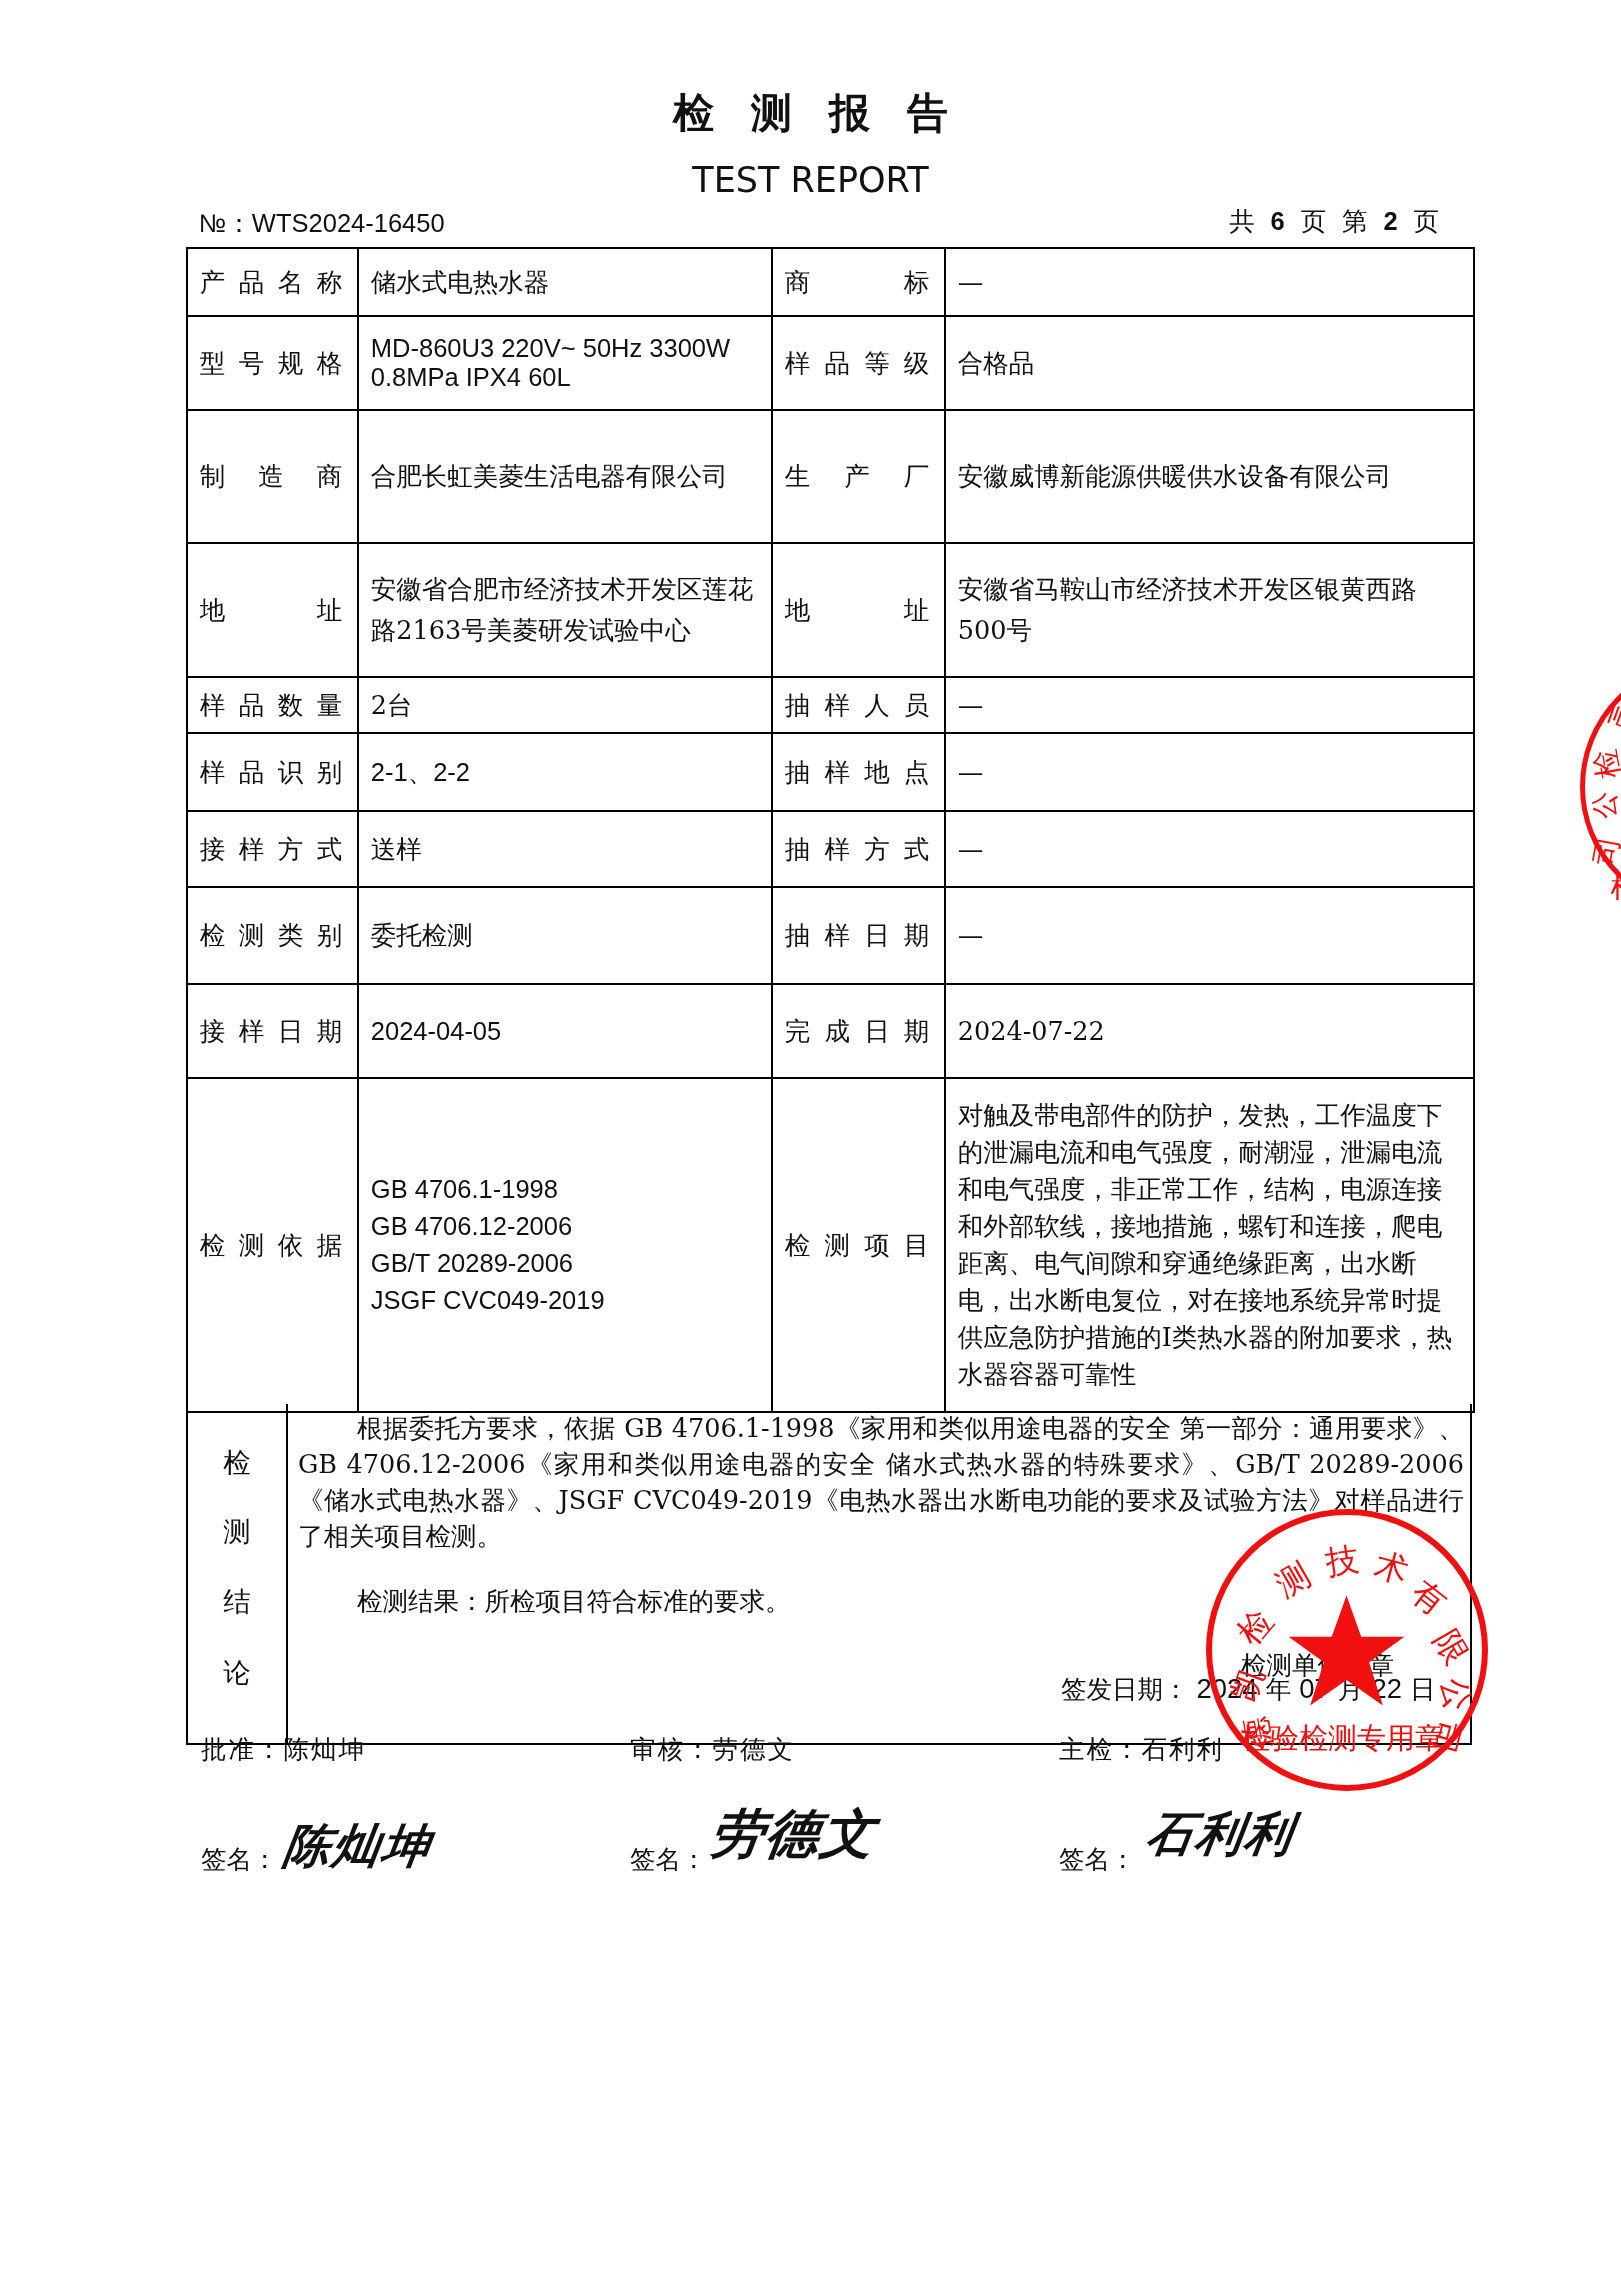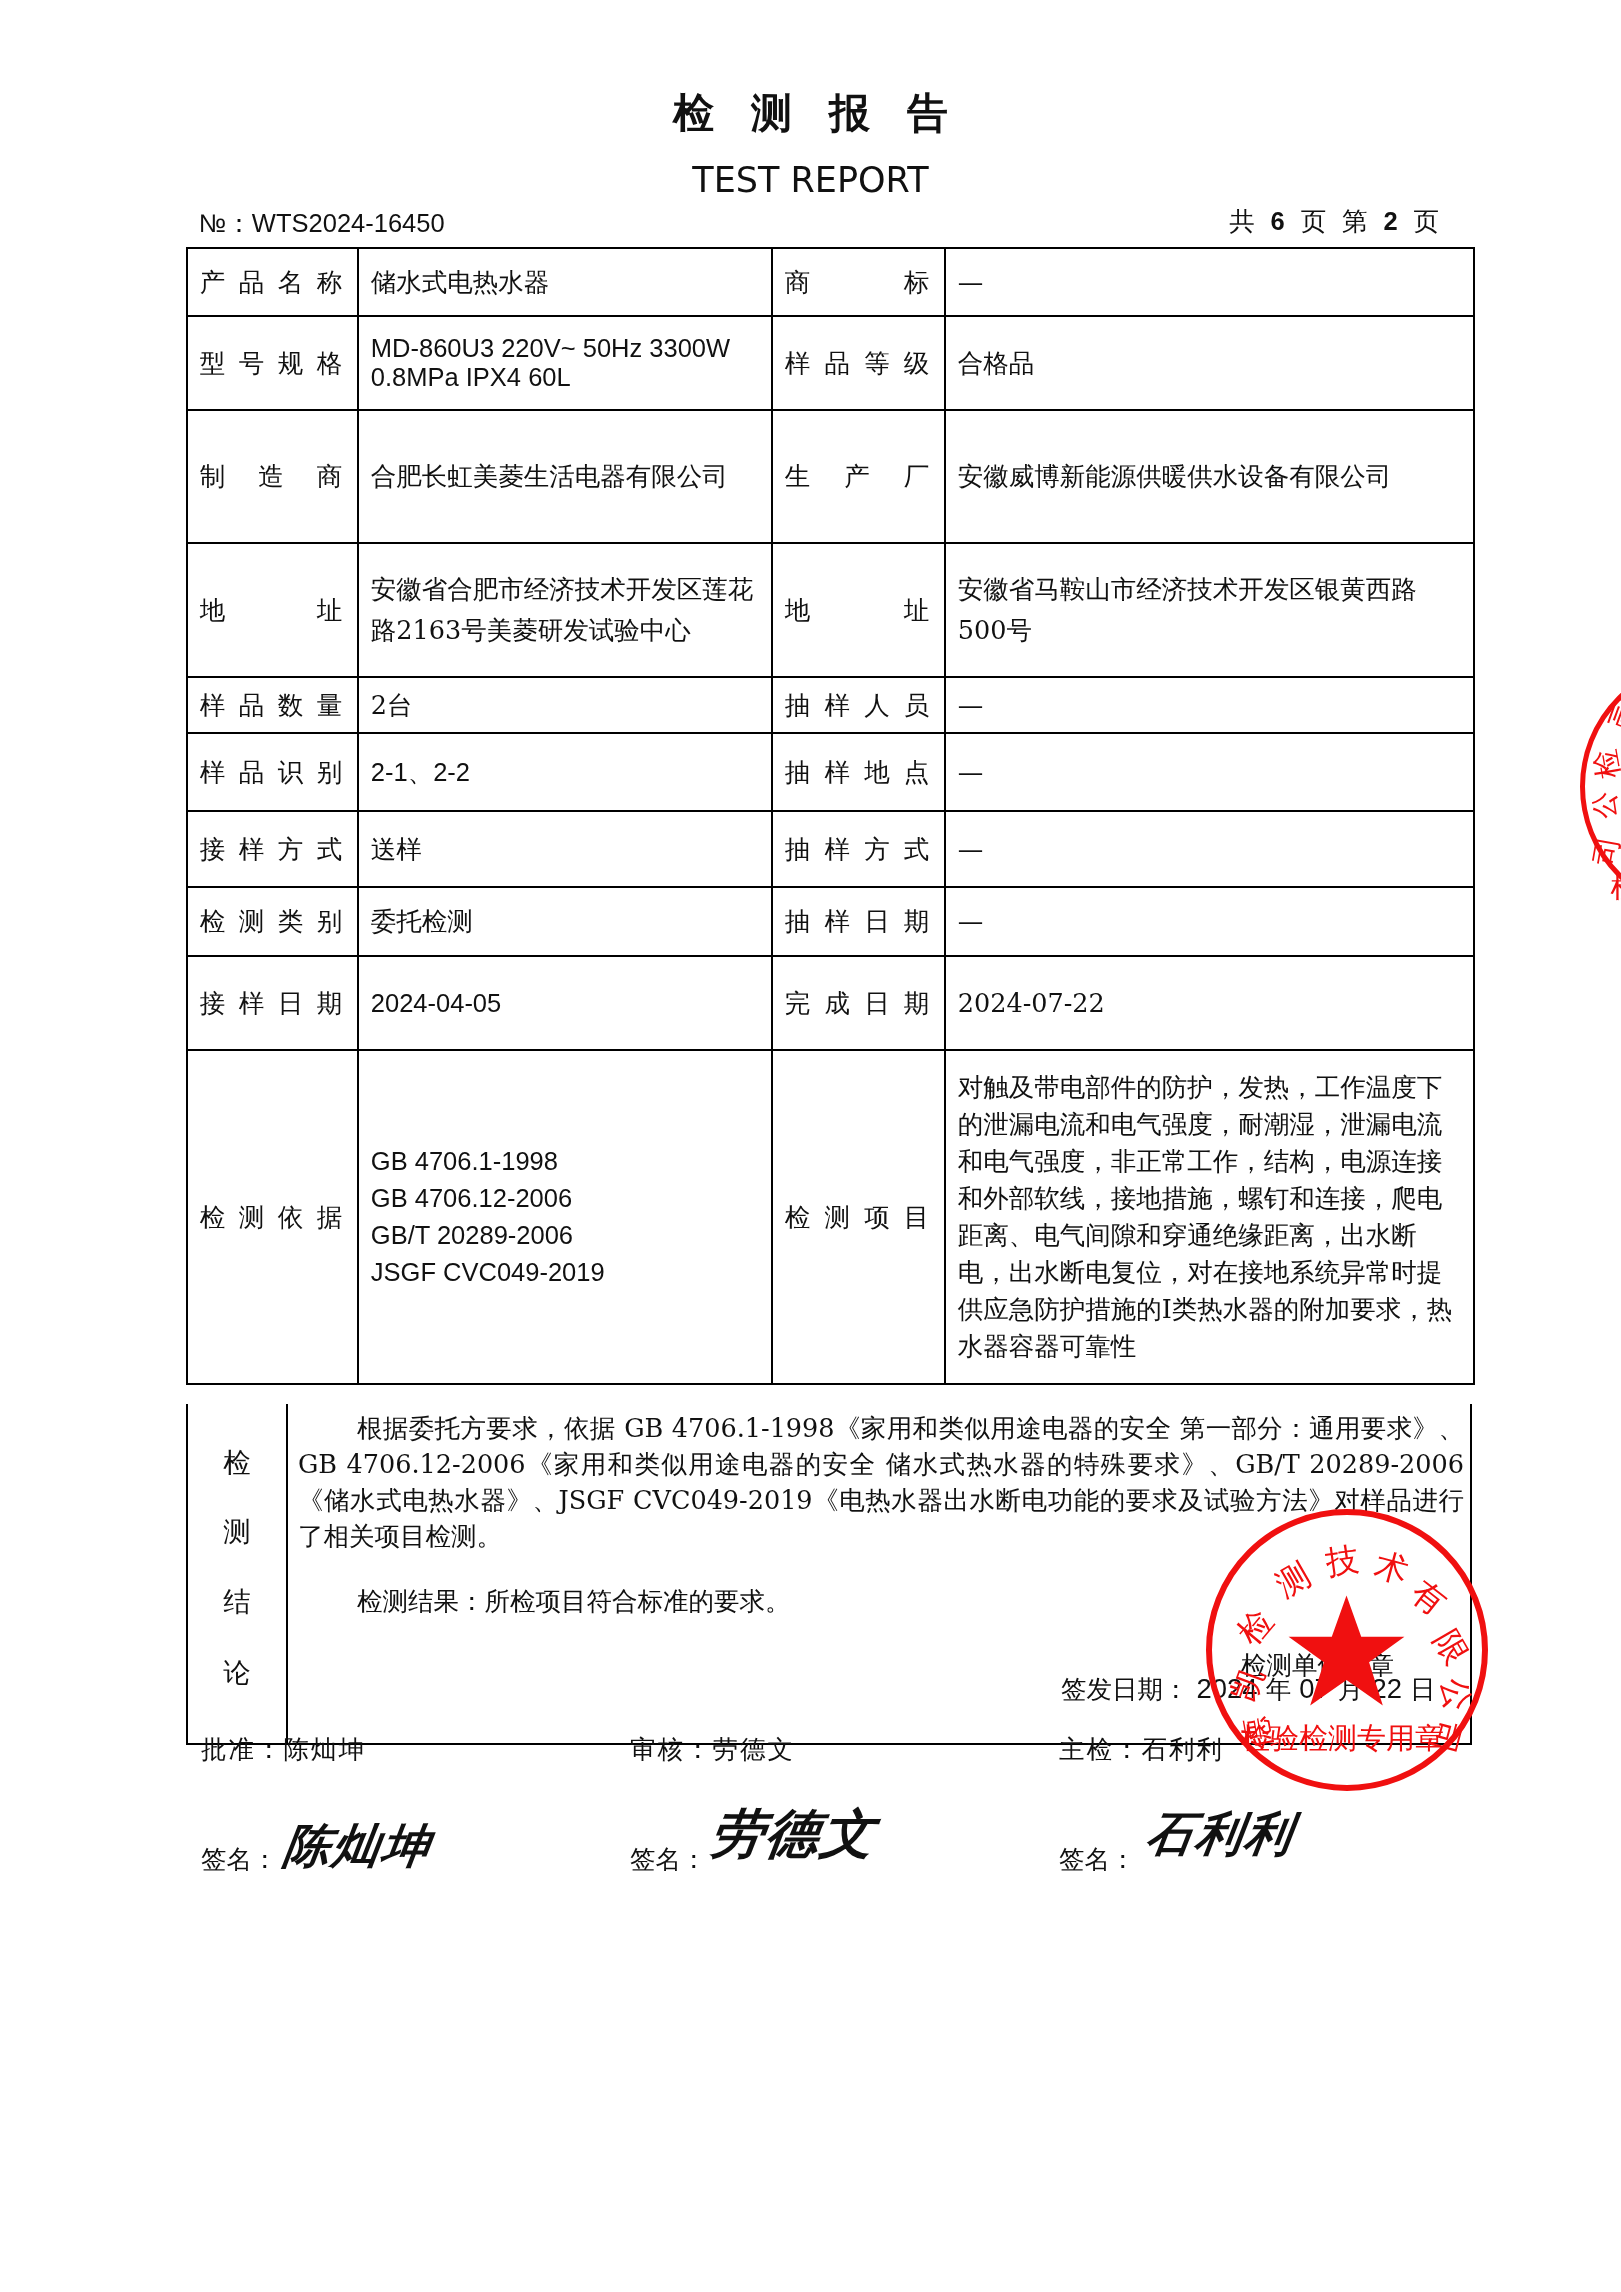--- a/index.html
+++ b/index.html
@@ -102,21 +102,21 @@
     <td class="val sans">2-1、2-2</td>
     <td class="lbl">抽样地点</td>
     <td class="val">—</td>
   </tr>
   <tr style="height:76px">
     <td class="lbl">接样方式</td>
     <td class="val">送样</td>
     <td class="lbl">抽样方式</td>
     <td class="val">—</td>
   </tr>
-  <tr style="height:69px">
+  <tr style="height:97px">
     <td class="lbl">检测类别</td>
     <td class="val">委托检测</td>
     <td class="lbl">抽样日期</td>
     <td class="val">—</td>
   </tr>
   <tr style="height:94px">
     <td class="lbl">接样日期</td>
     <td class="val sans">2024-04-05</td>
     <td class="lbl">完成日期</td>
     <td class="val">2024-07-22</td>

